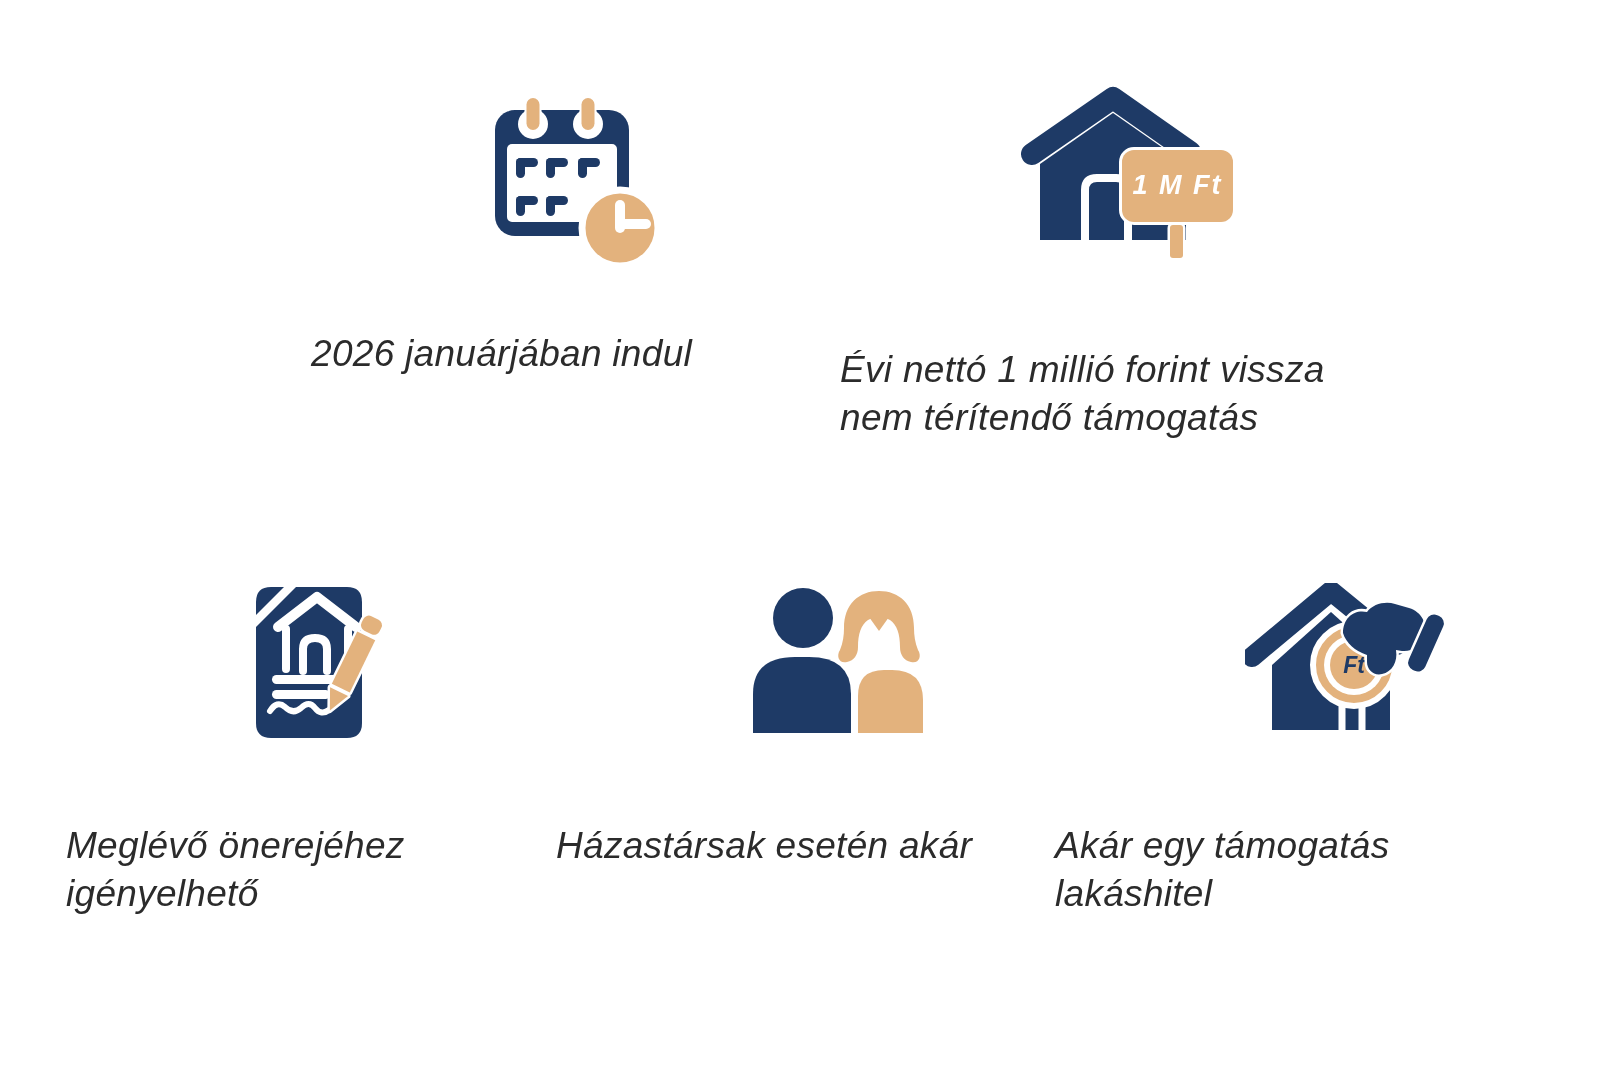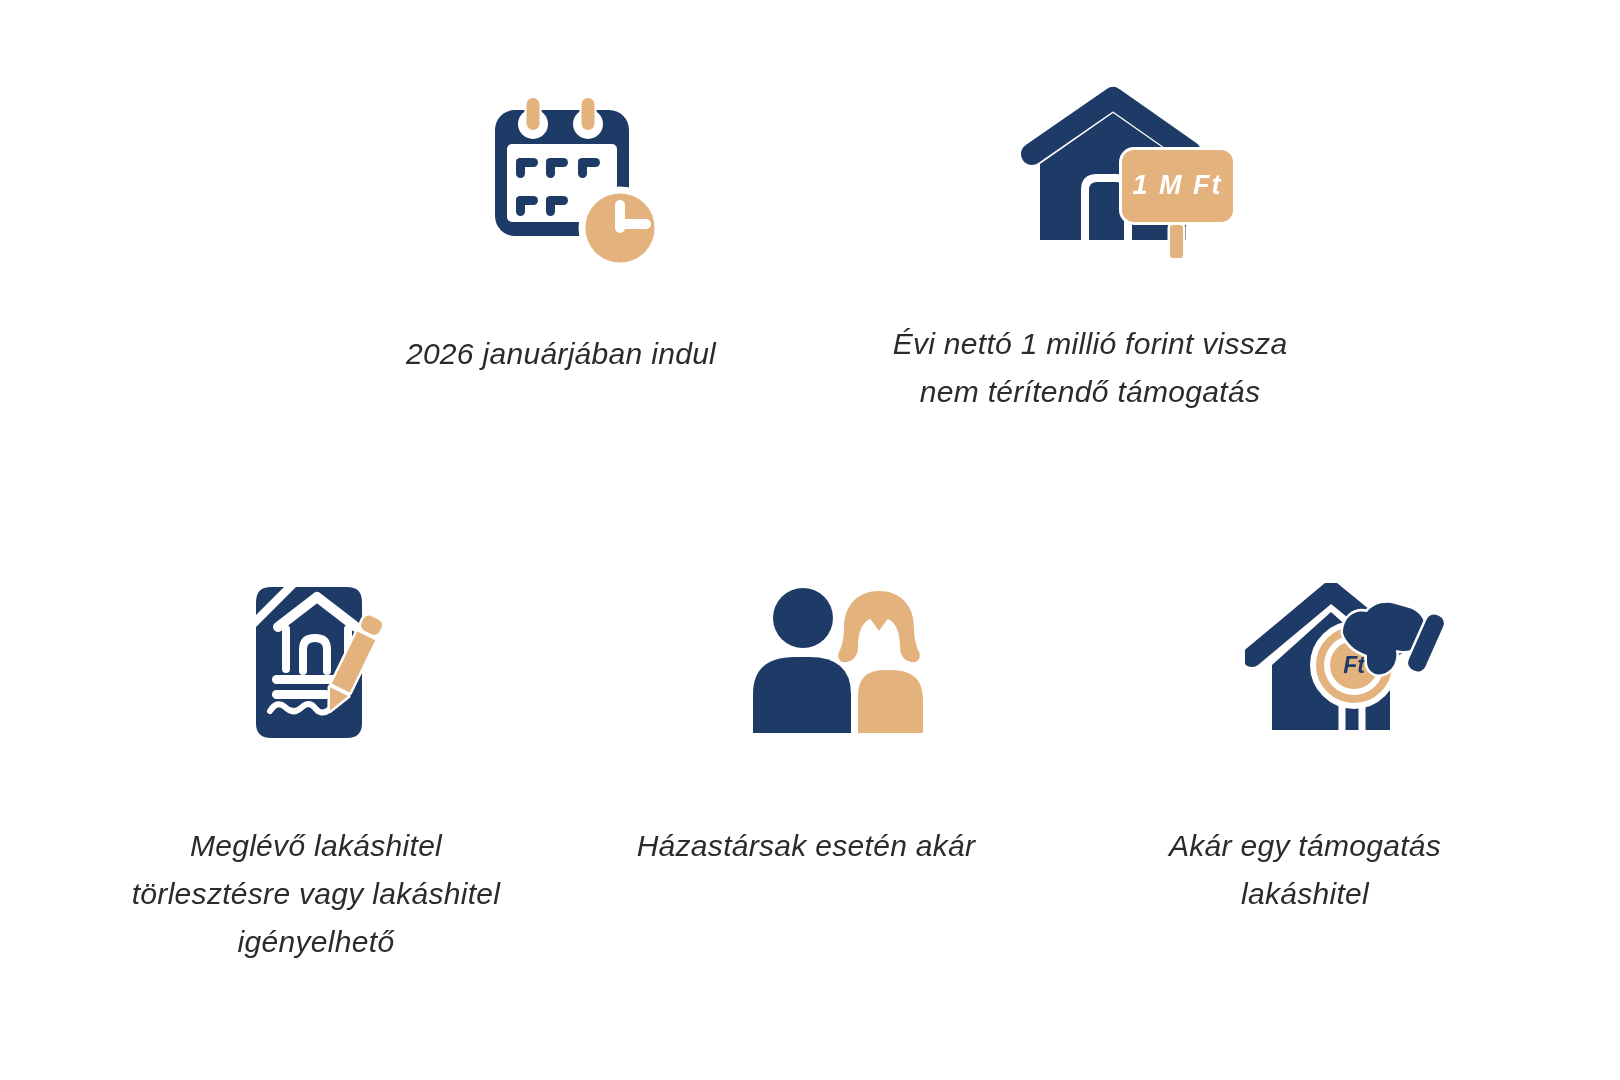--- a/index.html
+++ b/index.html
@@ -10,38 +10,38 @@
   }
   html,body { margin:0; padding:0; background:#e9e9e9; }
   .canvas {
     position:relative; width:1620px; height:1080px;
     background:var(--bg); overflow:hidden;
     font-family:"Liberation Sans", sans-serif;
     font-style:italic;
   }
   .icon-box { position:absolute; }
   .caption {
-    position:absolute; width:500px; text-align:center;
-    color:var(--text); font-size:30px; line-height:48px;
+    position:absolute; width:500px; text-align:left;
+    color:var(--text); font-size:37px; line-height:48px;
     letter-spacing:0.3px;
   }
   
   .fn { fill:var(--navy); }
   .ft { fill:var(--tan); }
   .fw { fill:#ffffff; }
   .sw { stroke:#ffffff; }
   .halo { paint-order:stroke; stroke:#ffffff; stroke-linejoin:round; }
   
   #icon-calendar   { left:478px;  top:88px;  }
   #icon-house-sign { left:1020px; top:86px;  }
   #icon-contract   { left:254px;  top:585px; }
   #icon-couple     { left:746px;  top:584px; }
   #icon-house-coin { left:1245px; top:583px; }
   #cap-1 { left:311px;  top:330px; }
-  #cap-2 { left:840px;  top:320px; }
+  #cap-2 { left:840px;  top:346px; }
   #cap-3 { left:66px;   top:822px; }
   #cap-4 { left:556px;  top:822px; }
   #cap-5 { left:1055px; top:822px; }
 </style>
 </head>
 <body>
 
 <div class="canvas">
 
   <div class="icon-box" id="icon-calendar">
@@ -158,22 +158,21 @@
   <div class="caption" id="cap-1">
     <div>2026 januárjában indul</div>
   </div>
 
   <div class="caption" id="cap-2">
     <div>Évi nettó 1 millió forint vissza</div>
     <div>nem térítendő támogatás</div>
   </div>
 
   <div class="caption" id="cap-3">
-    <div>Meglévő lakáshitel</div>
-    <div>törlesztésre vagy lakáshitel</div>
+    <div>Meglévő önerejéhez</div>
     <div>igényelhető</div>
   </div>
 
   <div class="caption" id="cap-4">
     <div>Házastársak esetén akár</div>
   </div>
 
   <div class="caption" id="cap-5">
     <div>Akár egy támogatás</div>
     <div>lakáshitel</div>

